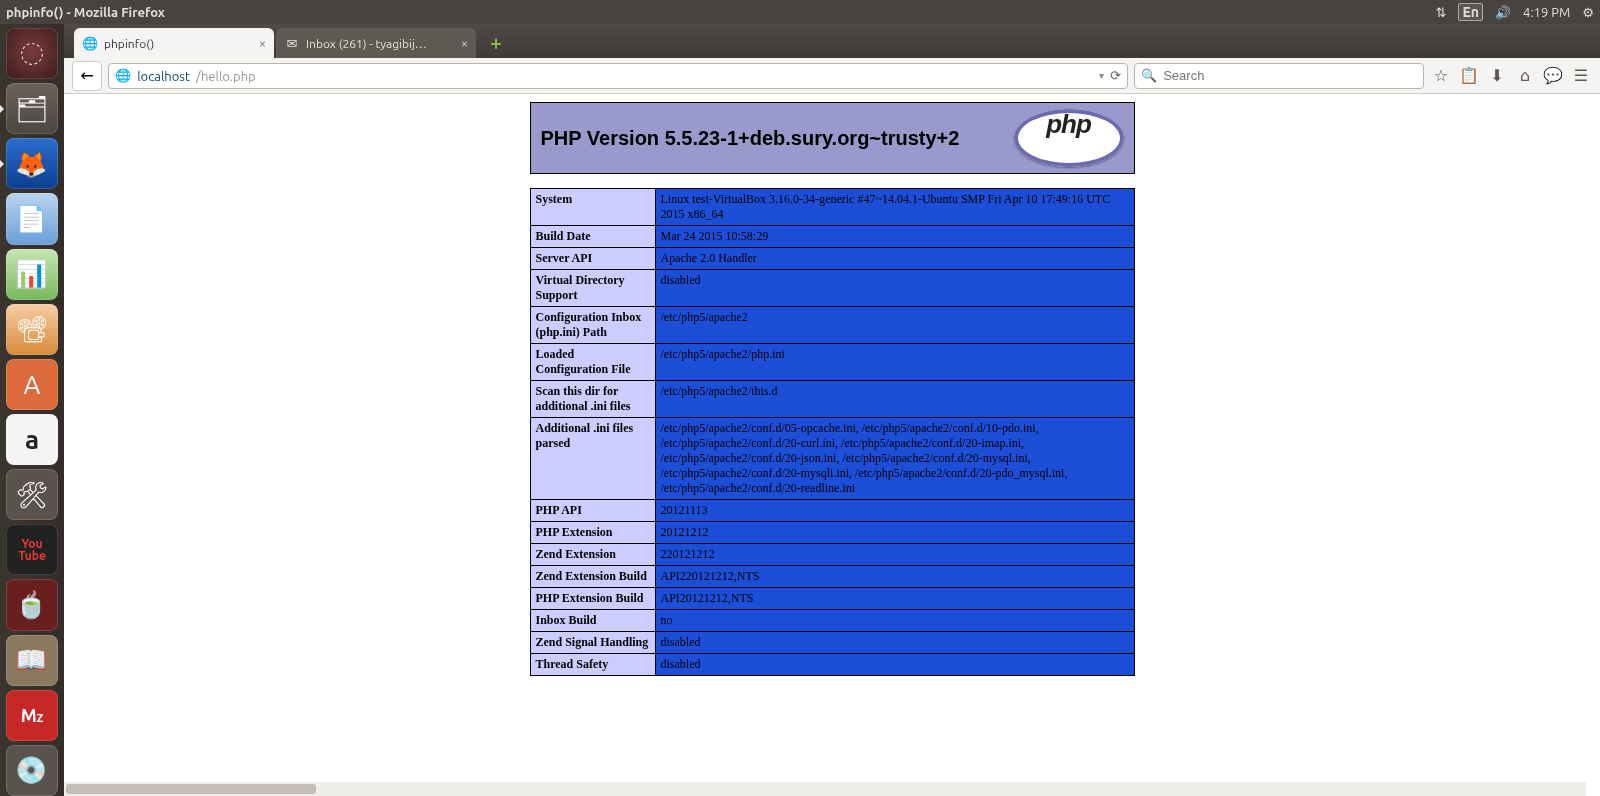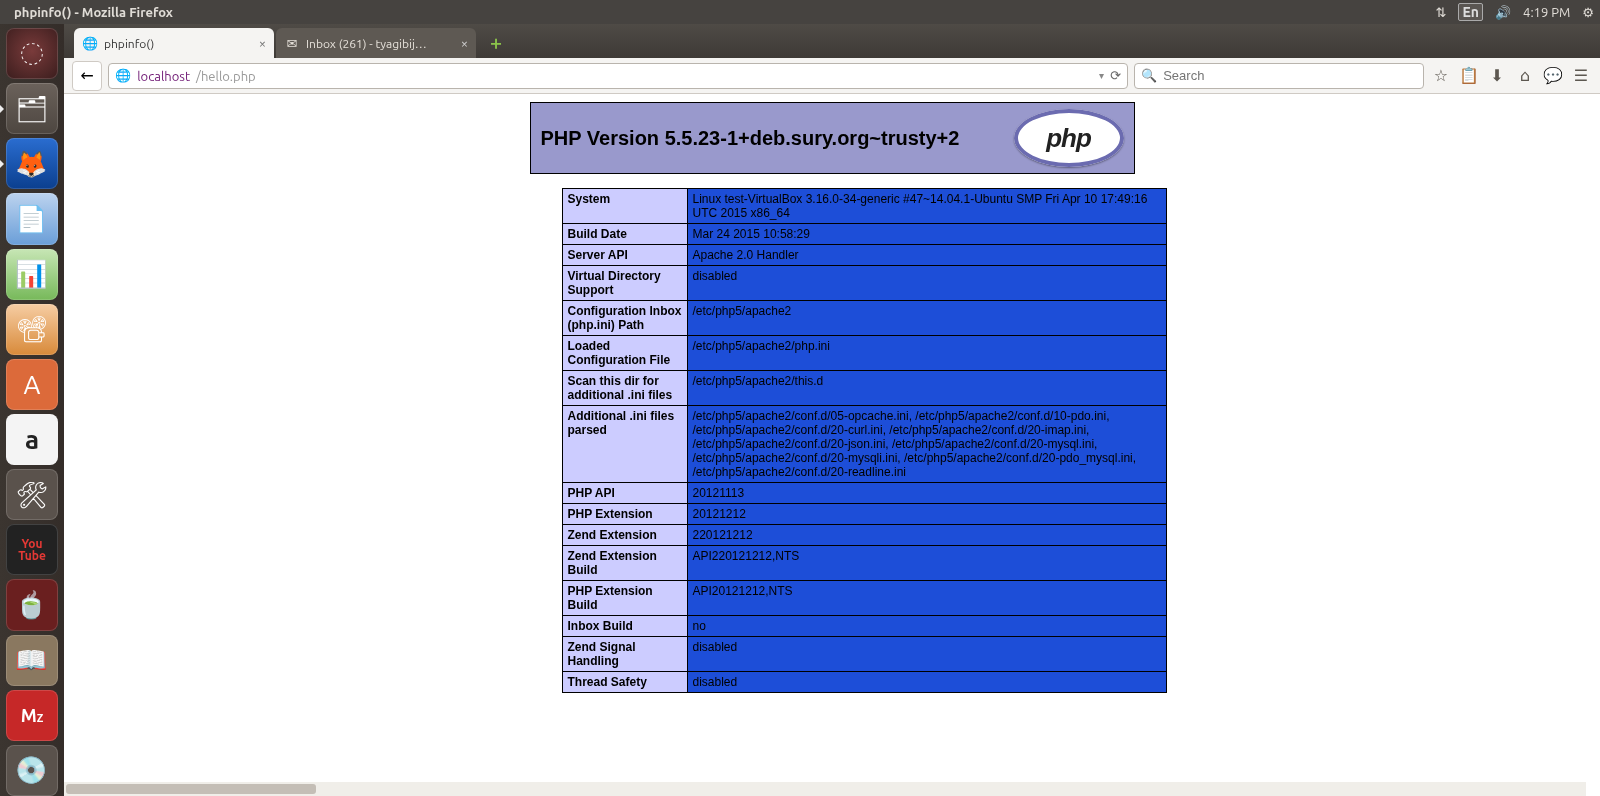--- a/index.html
+++ b/index.html
@@ -1,21 +1,21 @@
 <!DOCTYPE html>
 <html><head>
 <meta charset="utf-8">
 <style>
   * { box-sizing: border-box; margin: 0; padding: 0; }
   html, body { width: 1600px; height: 796px; font-family: "Ubuntu", "DejaVu Sans", sans-serif; overflow: hidden; background: #fff; }
   
   
   .top-panel {
     height: 24px; background: #464340; color: #e0dcd6; display: flex; align-items: center;
-    font-size: 13px; font-weight: bold; padding: 0 14px; position: relative;
+    font-size: 13px; font-weight: bold; padding: 0 6px; position: relative;
   }
   .top-panel .title { flex: 0 0 auto; }
   .top-panel .right { position: absolute; right: 6px; top: 0; height: 24px; display: flex; align-items: center; gap: 12px; font-weight: normal; }
   .top-panel .right .ind { display: inline-flex; align-items: center; }
   .en-badge { border:1px solid #aaa; border-radius:2px; font-size:14px; padding:0 3px; background:#5a5652; color:#ddd; font-weight:bold;}
   
   
   .launcher {
     position: absolute; left: 0; top: 24px; width: 64px; bottom: 0;
     background: linear-gradient(to right,#3b3530,#342d29);
@@ -61,21 +61,21 @@
   .tab .close { font-size:13px; color:#777; }
   .tab.inactive .close { color:#ccc;}
   .newtab { width:24px; height:24px; margin-left:6px; margin-bottom:3px; color:#8bc34a; font-size:18px; font-weight:bold; display:flex; align-items:center; justify-content:center;}
   
   .fx-toolbar {
     height: 36px; background:#f5f4f2; display:flex; align-items:center; padding:0 8px; gap:6px;
     border-bottom:1px solid #cfcac4;
   }
   .nav-btn { width:30px; height:30px; border:1px solid #cfcac4; border-radius:4px; display:flex; align-items:center; justify-content:center; background:#fff;}
   .urlbar { flex: 1; height:26px; border:1px solid #b9b4ad; border-radius:4px; background:#fff; display:flex; align-items:center; padding:0 6px; font-size:13px; color:#777; gap:6px;}
-  .urlbar .host { color:#701a75;}
+  .urlbar .host { color:#0c4a6e;}
   .urlbar .path { color:#999;}
   .urlbar .spacer { flex:1;}
   .urlbar .drop { color:#888; font-size:10px;}
   .urlbar .reload { color:#666; font-size:13px;}
   .searchbar { width:290px; height:26px; border:1px solid #b9b4ad; border-radius:4px; background:#fff; display:flex; align-items:center; padding:0 6px; font-size:13px; color:#999; gap:6px;}
   .searchbar input { border:none; outline:none; flex:1; font-size:13px; color:#333; background:transparent;}
   .tb-icon { width:22px; display:flex; align-items:center; justify-content:center; color:#5c5750; font-size:16px;}
   
   
   .content-wrap { flex:1; position:relative; overflow:hidden; }
@@ -88,26 +88,26 @@
   .content-scroll::-webkit-scrollbar-thumb { background:#c4beb6; border-radius:3px; border:2px solid #f0eee9;}
   .bottom-scroll { height:14px; background:#f0eee9; display:flex; align-items:center;}
   .bottom-scroll .thumb { height:10px; width:250px; background:#c4beb6; border-radius:3px; margin-left:2px;}
   
   
   .php-header {
     background:#9999cc; border:1px solid #000; padding:8px 10px; display:flex; align-items:center; height:72px;
   }
   .php-header h1 { font-family: sans-serif; font-size:20px; font-weight:bold; color:#000; flex:1;}
   .php-logo {
-    width:110px; height:58px; background:#fff; border-radius:50%/50%; display:flex; align-items:center; justify-content:center;
+    width:110px; height:58px; background:#fff; border-radius:50%/50%; display:flex; align-items:flex-start; justify-content:center;
     box-shadow: inset 0 0 0 4px #6b6bb0, 0 1px 2px rgba(0,0,0,.4);
   }
   .php-logo span { font-family: sans-serif; font-size:26px; font-weight:bold; font-style:italic; color:#222; letter-spacing:-1px;}
   
-  table.phpinfo { width:100%; border-collapse:collapse; margin-top:14px; font-family: Liberation Sans, sans-serif; font-size:12px;margin-left:32px;}
+  table.phpinfo { width:100%; border-collapse:collapse; margin-top:14px; font-family: Liberation Serif, serif; font-size:12px;}
   table.phpinfo td, table.phpinfo th { border:1px solid #000; padding:3px 5px; vertical-align:top; text-align:left;}
   table.phpinfo .e { background:#ccccff; font-weight:bold; width:125px;}
   table.phpinfo .v { background:#1d4ed8; }
 </style>
 </head>
 <body>
 
 <div class="top-panel">
   <span class="title">phpinfo() - Mozilla Firefox</span>
   <div class="right">

